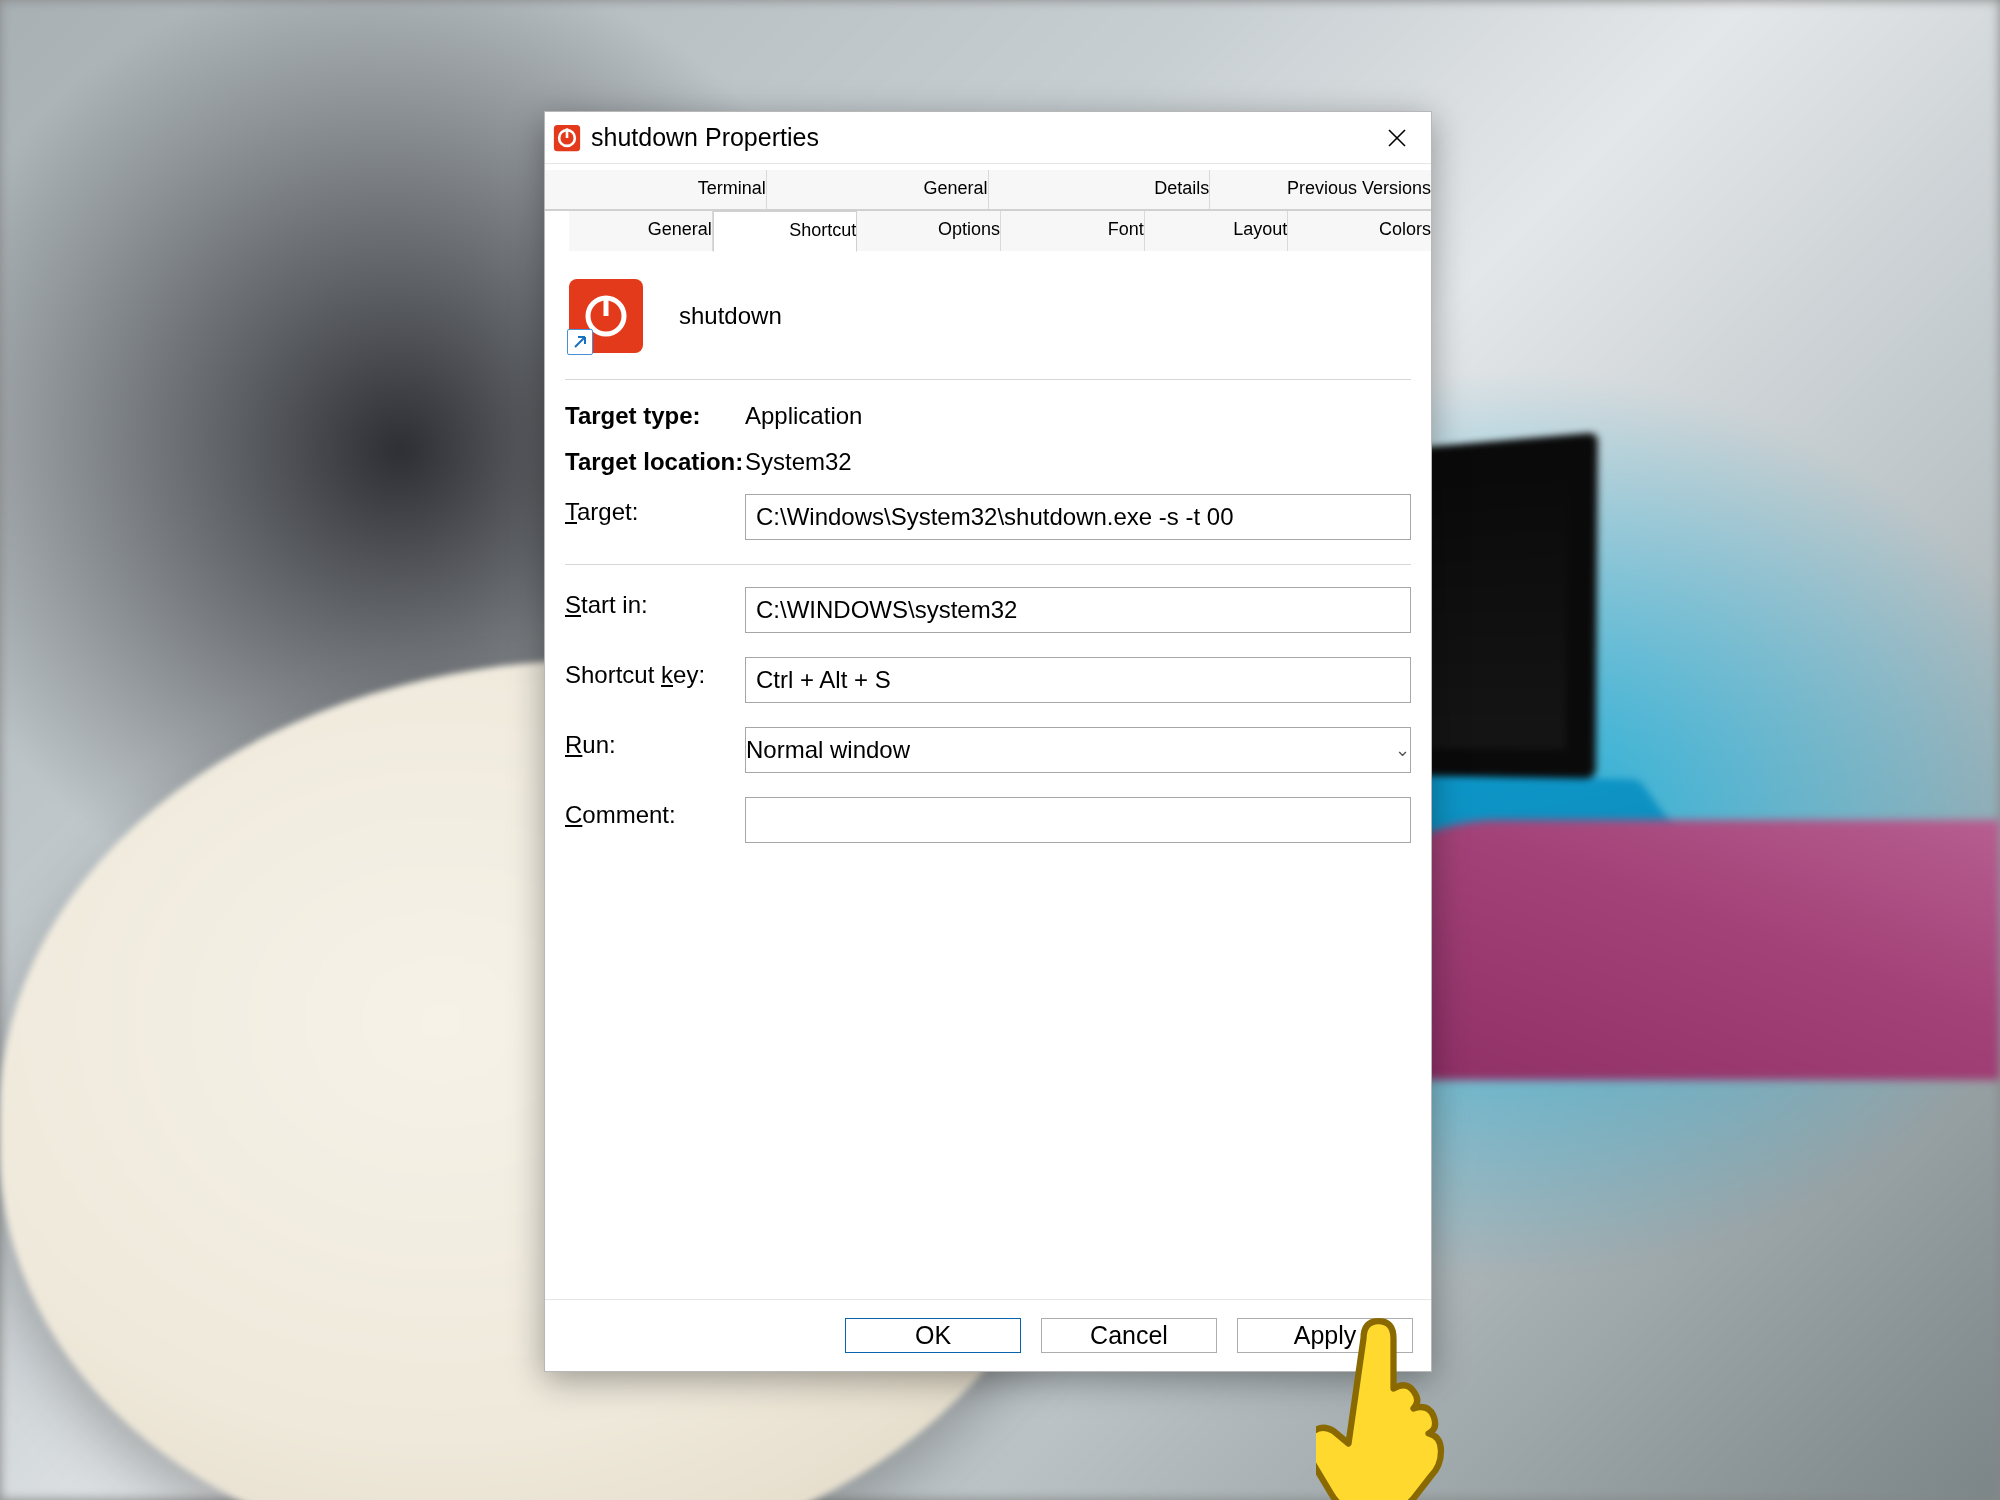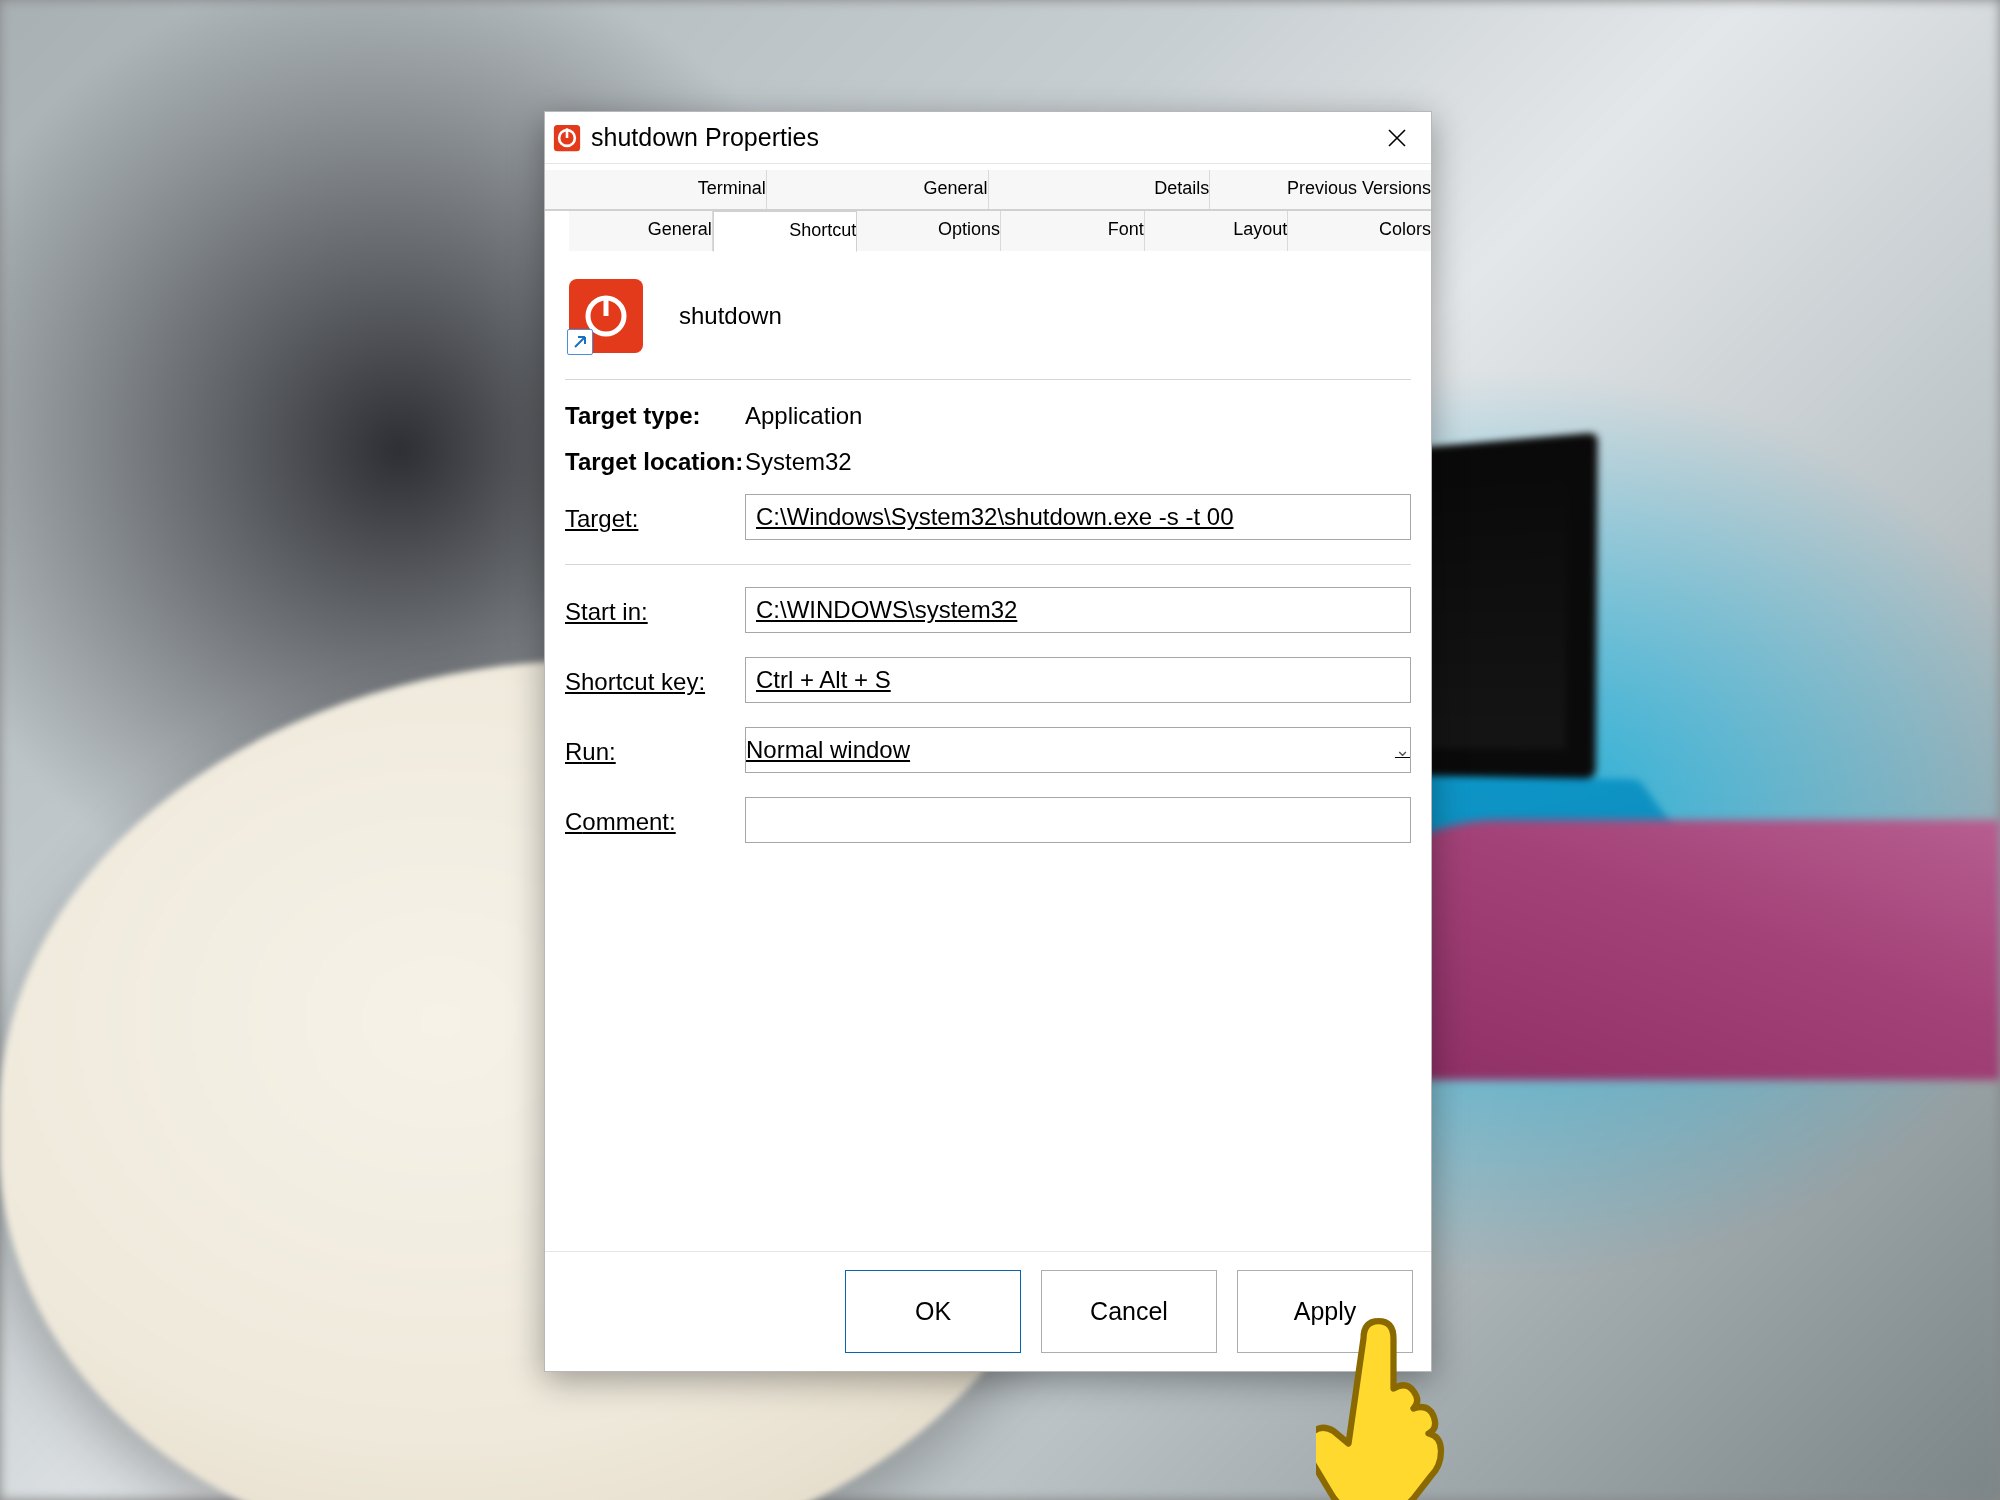--- a/index.html
+++ b/index.html
@@ -136,21 +136,21 @@
     position:absolute; left:-2px; bottom:-2px;
     width: 26px; height: 26px; background:#fff;
     border:1px solid #4a90d9; border-radius:2px;
     display:flex;align-items:center;justify-content:center;
   }
 
   .static-row { display:flex; margin-bottom: 18px; }
   .static-row .lbl { width: 180px; font-weight: bold; }
   .static-row .val { }
 
-  .form-row { display:flex; align-items:center; margin-bottom: 24px; text-decoration: underline; }
+  .form-row { display:flex; align-items:flex-start; margin-bottom: 24px; }
   .form-row .lbl { width: 180px; padding-top:4px; }
   .form-row .accel { text-decoration: underline; }
   .txt {
     flex:1;
     border: 1px solid #a7a7a7;
     padding: 8px 10px;
     font-size: 24px;
     font-family: inherit;
     background:#fff;
   }
@@ -176,21 +176,21 @@
     cursor:pointer;
   }
 
   .footer {
     padding: 18px;
     display:flex; justify-content:flex-end; gap: 20px;
     border-top: 1px solid #e5e5e5;
   }
   .footer .fbtn {
     width: 176px;
-    padding: 26px 0;
+    padding: 2px 0;
     text-align:center;
     border: 1px solid #adadad;
     background:#fff;
     font-size: 25px;
     cursor:pointer;
   }
   .footer .fbtn.default { border: 1.8px solid #0a64ad; }
 
   
   .cursor-hand {

